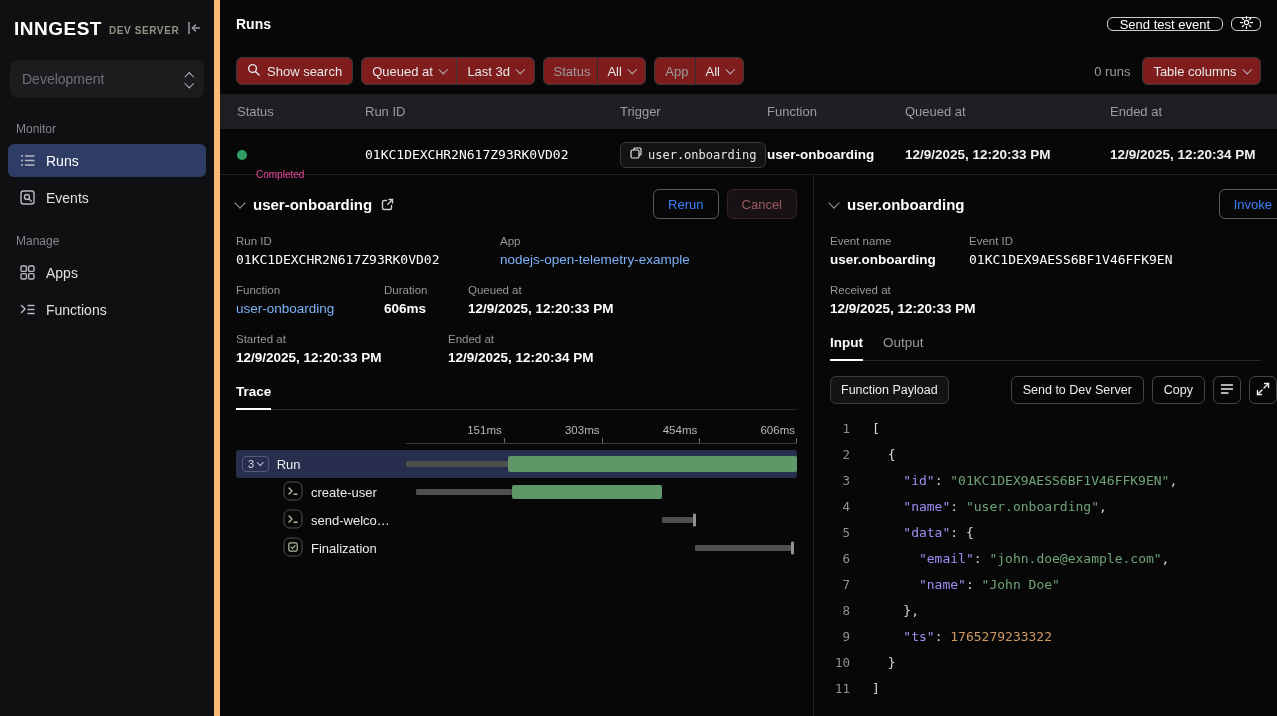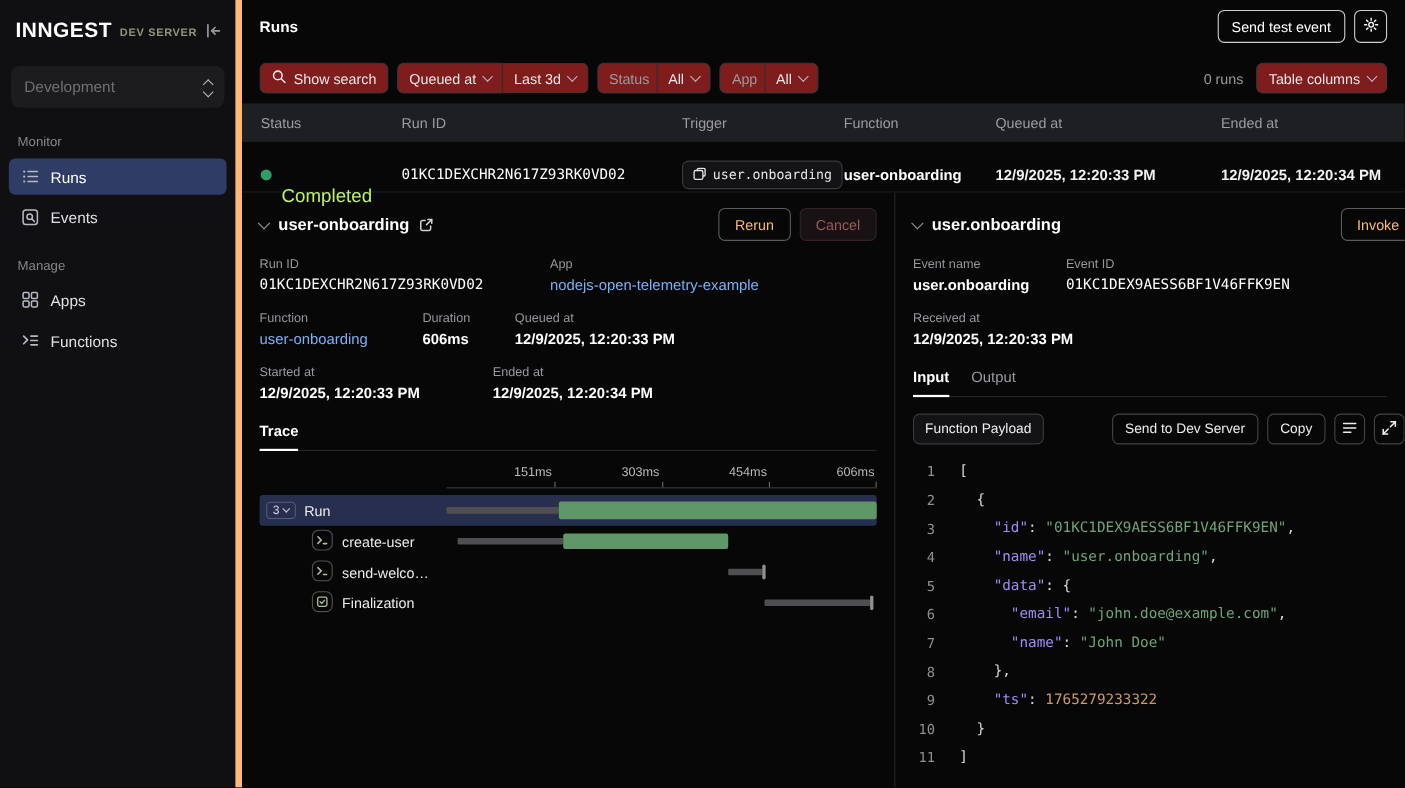--- a/index.html
+++ b/index.html
@@ -25,21 +25,21 @@
   .nav-item { margin:2px 8px; padding:8px 10px; border-radius:6px; display:flex; align-items:center; gap:10px; font-size:14px; color:#e0e0e3; cursor:pointer; }
   .nav-item .nav-icon { color:#b6b9c4; display:grid; place-items:center; width:18px; }
   .nav-item.active { background:#2f3d66; color:#fff; }
 
   
   .main { flex:1; min-width:0; display:flex; flex-direction:column; }
 
   .topbar { height:48px; flex:none; display:flex; align-items:center; padding:0 16px; }
   .page-title { font-size:14px; font-weight:600; color:#fff; }
   .topbar-right { margin-left:auto; display:flex; gap:8px; align-items:center; }
-  .btn { background:transparent; color:#fff; border:1px solid #cfcfcf; border-radius:6px; height:30px; padding:0 12px; font-size:13px; font-family:inherit; cursor:pointer; display:inline-flex; align-items:center; gap:6px; }
+  .btn { background:transparent; color:#fff; border:1px solid #cfcfcf; border-radius:6px; height:14px; padding:0 12px; font-size:13px; font-family:inherit; cursor:pointer; display:inline-flex; align-items:center; gap:6px; }
   .btn.sq { width:30px; padding:0; justify-content:center; }
 
   .filterbar { height:46px; flex:none; display:flex; align-items:center; padding:0 16px; gap:8px; }
   .chip { background:#7f1d1d; border:1px solid #37373c; border-radius:6px; height:28px; display:inline-flex; align-items:center; gap:7px; padding:0 10px; color:#e6e6e8; font-size:13px; cursor:pointer; font-family:inherit; }
   .chip .dim { color:#9a9aa0; }
   .chip .seg2 { display:inline-flex; align-items:center; gap:7px; border-left:1px solid #2e2e33; padding-left:9px; height:100%; }
   .chip-group { display:inline-flex; }
   .chip-group .chip:first-child { border-radius:6px 0 0 6px; }
   .chip-group .chip:last-child { border-radius:0 6px 6px 0; border-left:none; }
   .filter-right { margin-left:auto; display:flex; align-items:center; gap:12px; }
@@ -49,36 +49,36 @@
   .chev-up { transform:rotate(225deg); margin-top:2px; }
   .chev-md { width:8px; height:8px; color:#9a9aa0; }
   .chev-xs { width:4.5px; height:4.5px; border-width:1.2px; color:#c9cde0; }
 
   
   .grid-cols { display:grid; grid-template-columns:128px 255px 147px 138px 205px 1fr; align-items:center; padding-left:17px; }
   .table-header { background:#1e1f23; height:35px; color:#9b9ba1; font-size:13px; }
   .table-row { height:46px; border-bottom:1px solid #1d1d20; font-size:13.5px; cursor:pointer; }
   .status-cell { display:flex; align-items:center; gap:9px; }
   .status-dot { width:10px; height:10px; border-radius:50%; background:#2f9e63; }
-  .status-text { color:#bef264; font-size:17px;margin-top:40px; }
+  .status-text { color:#ec4899; font-size:10px;margin-top:40px; }
   .runid-cell { font-size:13px; color:#fff; }
   .trigger-badge { display:inline-flex; align-items:center; gap:6px; border:1px solid #3a3a3f; background:#131316; border-radius:6px; height:26px; padding:0 9px; font-family:"DejaVu Sans Mono", monospace; font-size:12px; color:#e6e6e8; cursor:pointer; }
   .fn-cell { font-weight:700; color:#fff; }
   .date-cell { font-weight:600; color:#f2f2f2; }
 
   
   .details { flex:1; min-height:0; display:flex; }
   .panel { padding:14px 16px; }
   .run-panel { width:593px; flex:none; }
   .event-panel { flex:1; min-width:0; border-left:1px solid #242428; overflow:hidden; }
 
   .panel-head { display:flex; align-items:center; gap:9px; margin-bottom:16px; height:30px; }
   .panel-title { font-size:15px; font-weight:700; color:#fff; }
   .head-actions { margin-left:auto; display:flex; gap:8px; }
-  .btn-ghost { background:transparent; border:1px solid #5a5a5f; color:#fdba74; border-radius:6px; height:30px; padding:0 14px; font-size:13px; font-family:inherit; cursor:pointer; }
+  .btn-ghost { background:transparent; border:1px solid #5a5a5f; color:#3b82f6; border-radius:6px; height:30px; padding:0 14px; font-size:13px; font-family:inherit; cursor:pointer; }
   .btn-cancel { background:#191214; border:1px solid #342225; color:#9b5a5e; border-radius:6px; height:30px; padding:0 14px; font-size:13px; font-family:inherit; cursor:default; }
   .ext-link { color:#cfcfd4; display:grid; place-items:center; cursor:pointer; background:none; border:none; }
 
   .field-row { display:flex; margin-bottom:17px; }
   .field-label { font-size:11.5px; color:#97979d; margin-bottom:5px; }
   .field-value { font-size:13.5px; font-weight:600; color:#fff; }
   .field-value.mono { font-family:"DejaVu Sans Mono", monospace; font-weight:500; font-size:13px; }
   .field-value.link { color:#7cb1f7; font-weight:500; cursor:pointer; }
   .w264 { width:264px; flex:none; } .w148 { width:148px; flex:none; }
   .w84 { width:84px; flex:none; } .w212 { width:212px; flex:none; } .w139 { width:139px; flex:none; }

